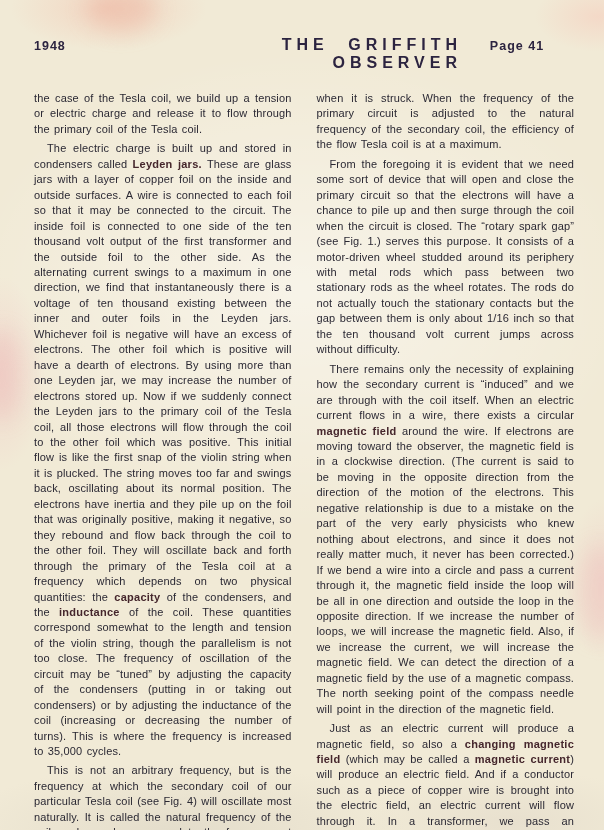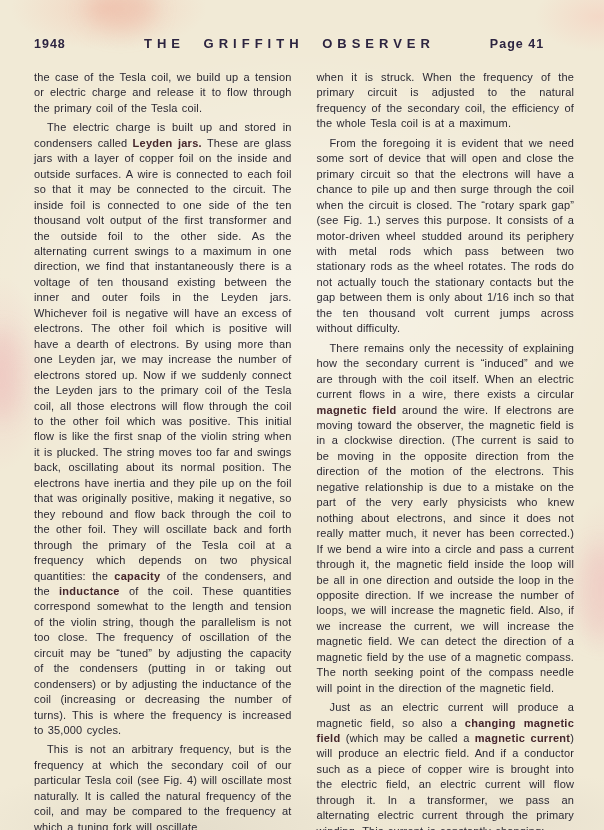--- a/index.html
+++ b/index.html
@@ -28,22 +28,22 @@
     padding:36px 26px 0 30px;
     overflow:hidden;
   }
   .hdr{
     display:flex;align-items:baseline;
     font-weight:bold;font-size:12.5px;color:var(--header-ink);
     padding:0 6px 0 4px;
   }
   .hdr .year{width:110px;letter-spacing:1px;}
   .hdr .title{
-    flex:1;text-align:left;
-    letter-spacing:5px;word-spacing:10px;font-size:13px;
+    flex:1;text-align:right;
+    letter-spacing:5px;word-spacing:10px;font-size:16px;
   }
   .hdr .pageno{width:110px;text-align:center;letter-spacing:1px;}
   .cols{
     display:flex;gap:17px;margin-top:15px;
   }
   .col{
     flex:1;
     font-size:11px;line-height:15.45px;
     text-align:justify;
     letter-spacing:.15px;word-spacing:1.1px;
@@ -70,19 +70,19 @@
     <div class="pageno">Page 41</div>
   </div>
 
   <div class="cols">
     <div class="col">
         <p><span>the case of the Tesla coil, we build up a tension or electric charge and release it to flow through the primary coil of the Tesla coil.</span></p>
         <p class="indent"><span>The electric charge is built up and stored in condensers called </span><b>Leyden jars.</b><span>  These are glass jars with a layer of copper foil on the inside and outside surfaces.  A wire is connected to each foil so that it may be connected to the circuit.  The inside foil is connected to one side of the ten thousand volt output of the first transformer and the outside foil to the other side.  As the alternating current swings to a maximum in one direction, we find that instantaneously there is a voltage of ten thousand existing between the inner and outer foils in the Leyden jars.  Whichever foil is negative will have an excess of electrons.  The other foil which is positive will have a dearth of electrons. By using more than one Leyden jar, we may increase the number of electrons stored up.  Now if we suddenly connect the Leyden jars to the primary coil of the Tesla coil, all those electrons will flow through the coil to the other foil which was positive.  This initial flow is like the first snap of the violin string when it is plucked. The string moves too far and swings back, oscillating about its normal position.  The electrons have inertia and they pile up on the foil that was originally positive, making it negative, so they rebound and flow back through the coil to the other foil.  They will oscillate back and forth through the primary of the Tesla coil at a frequency which depends on two physical quantities: the </span><b>capacity</b><span> of the condensers, and the </span><b>inductance</b><span> of the coil.  These quantities correspond somewhat to the length and tension of the violin string, though the parallelism is not too close.  The frequency of oscillation of the circuit may be “tuned” by adjusting the capacity of the condensers (putting in or taking out condensers) or by adjusting the inductance of the coil (increasing or decreasing the number of turns).  This is where the frequency is increased to 35,000 cycles.</span></p>
         <p class="indent"><span>This is not an arbitrary frequency, but is the frequency at which the secondary coil of our particular Tesla coil (see Fig. 4) will oscillate most naturally. It is called the natural frequency of the coil, and may be compared to the frequency at which a tuning fork will oscillate</span></p>
       </div>
     <div class="col">
-        <p><span>when it is struck. When the frequency of the primary circuit is adjusted to the natural frequency of the secondary coil, the efficiency of the whole Tesla coil is at a maximum.</span></p>
+        <p><span>when it is struck. When the frequency of the primary circuit is adjusted to the natural frequency of the secondary coil, the efficiency of the flow Tesla coil is at a maximum.</span></p>
         <p class="indent"><span>From the foregoing it is evident that we need some sort of device that will open and close the primary circuit so that the electrons will have a chance to pile up and then surge through the coil when the circuit is closed.  The “rotary spark gap” (see Fig. 1.) serves this purpose. It consists of a motor-driven wheel studded around its periphery with metal rods which pass between two stationary rods as the wheel rotates.  The rods do not actually touch the stationary contacts but the gap between them is only about 1/16 inch so that the ten thousand volt current jumps across without difficulty.</span></p>
         <p class="indent"><span>There remains only the necessity of explaining how the secondary current is “induced” and we are through with the coil itself.  When an electric current flows in a wire, there exists a circular </span><b>magnetic field</b><span> around the wire.  If electrons are moving toward the observer, the magnetic field is in a clockwise direction. (The current is said to be moving in the opposite direction from the direction of the motion of the electrons.  This negative relationship is due to a mistake on the part of the very early physicists who knew nothing about electrons, and since it does not really matter much, it never has been corrected.)  If we bend a wire into a circle and pass a current through it, the magnetic field inside the loop will be all in one direction and outside the loop in the opposite direction.  If we increase the number of loops, we will increase the magnetic field.  Also, if we increase the current, we will increase the magnetic field. We can detect the direction of a magnetic field by the use of a magnetic compass.  The north seeking point of the compass needle will point in the direction of the magnetic field.</span></p>
         <p class="indent"><span>Just as an electric current will produce a magnetic field, so also a </span><b>changing magnetic field</b><span> (which may be called a </span><b>magnetic current</b><span>) will produce an electric field. And if a conductor such as a piece of copper wire is brought into the electric field, an electric current will flow through it. In a transformer, we pass an alternating electric current through the primary winding.  This current is constantly changing;</span></p>
       </div>
   </div>
 </div>
 
 </body></html>

